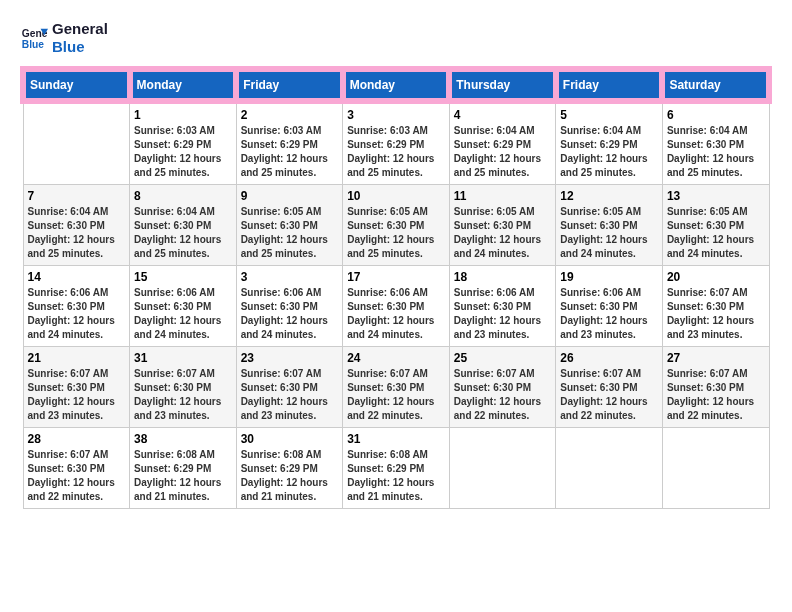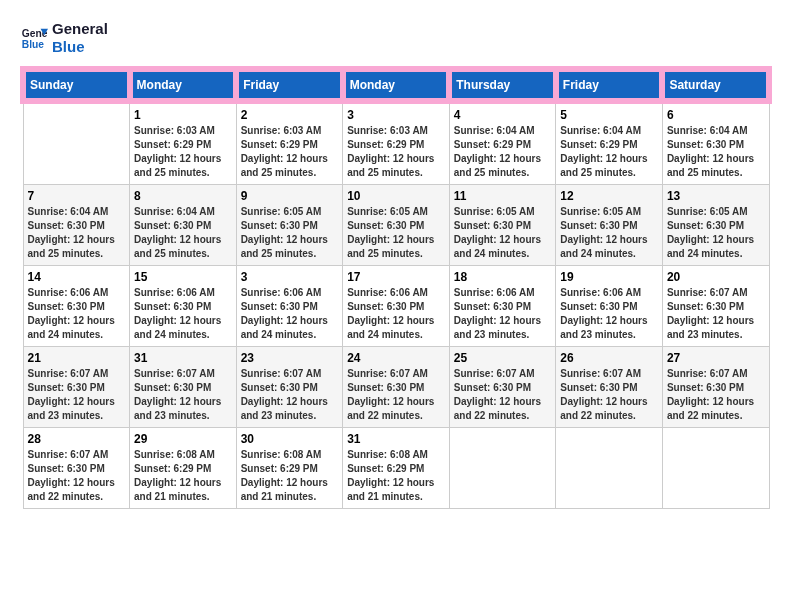--- a/index.html
+++ b/index.html
@@ -227,21 +227,21 @@
           <span class="day-num">27</span>
           <div class="day-info">Sunrise: 6:07 AM<br>Sunset: 6:30 PM<br>Daylight: 12 hours<br>and 22 minutes.</div>
         </td>
       </tr>
       <tr>
         <td>
           <span class="day-num">28</span>
           <div class="day-info">Sunrise: 6:07 AM<br>Sunset: 6:30 PM<br>Daylight: 12 hours<br>and 22 minutes.</div>
         </td>
         <td>
-          <span class="day-num">29</span>
+          <span class="day-num">38</span>
           <div class="day-info">Sunrise: 6:08 AM<br>Sunset: 6:29 PM<br>Daylight: 12 hours<br>and 21 minutes.</div>
         </td>
         <td>
           <span class="day-num">30</span>
           <div class="day-info">Sunrise: 6:08 AM<br>Sunset: 6:29 PM<br>Daylight: 12 hours<br>and 21 minutes.</div>
         </td>
         <td>
           <span class="day-num">31</span>
           <div class="day-info">Sunrise: 6:08 AM<br>Sunset: 6:29 PM<br>Daylight: 12 hours<br>and 21 minutes.</div>
         </td>

